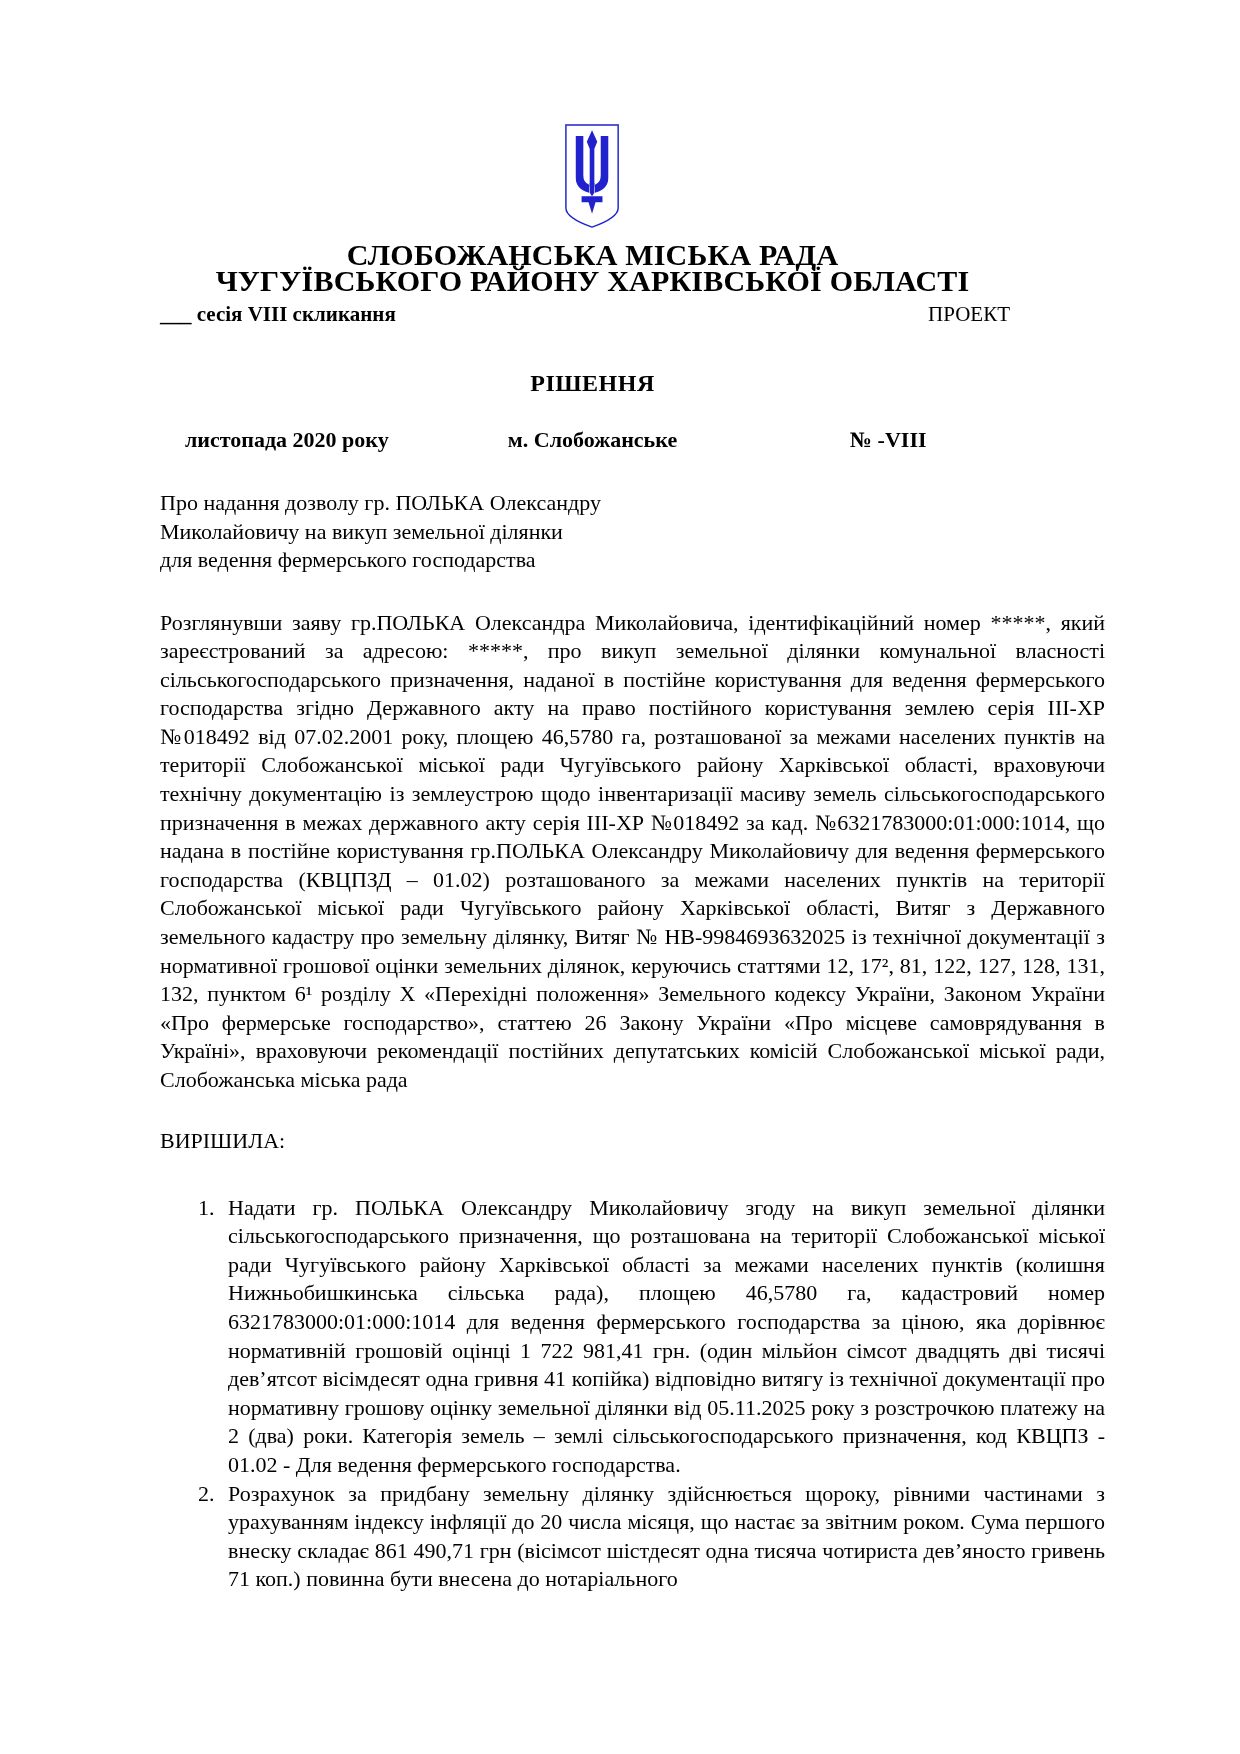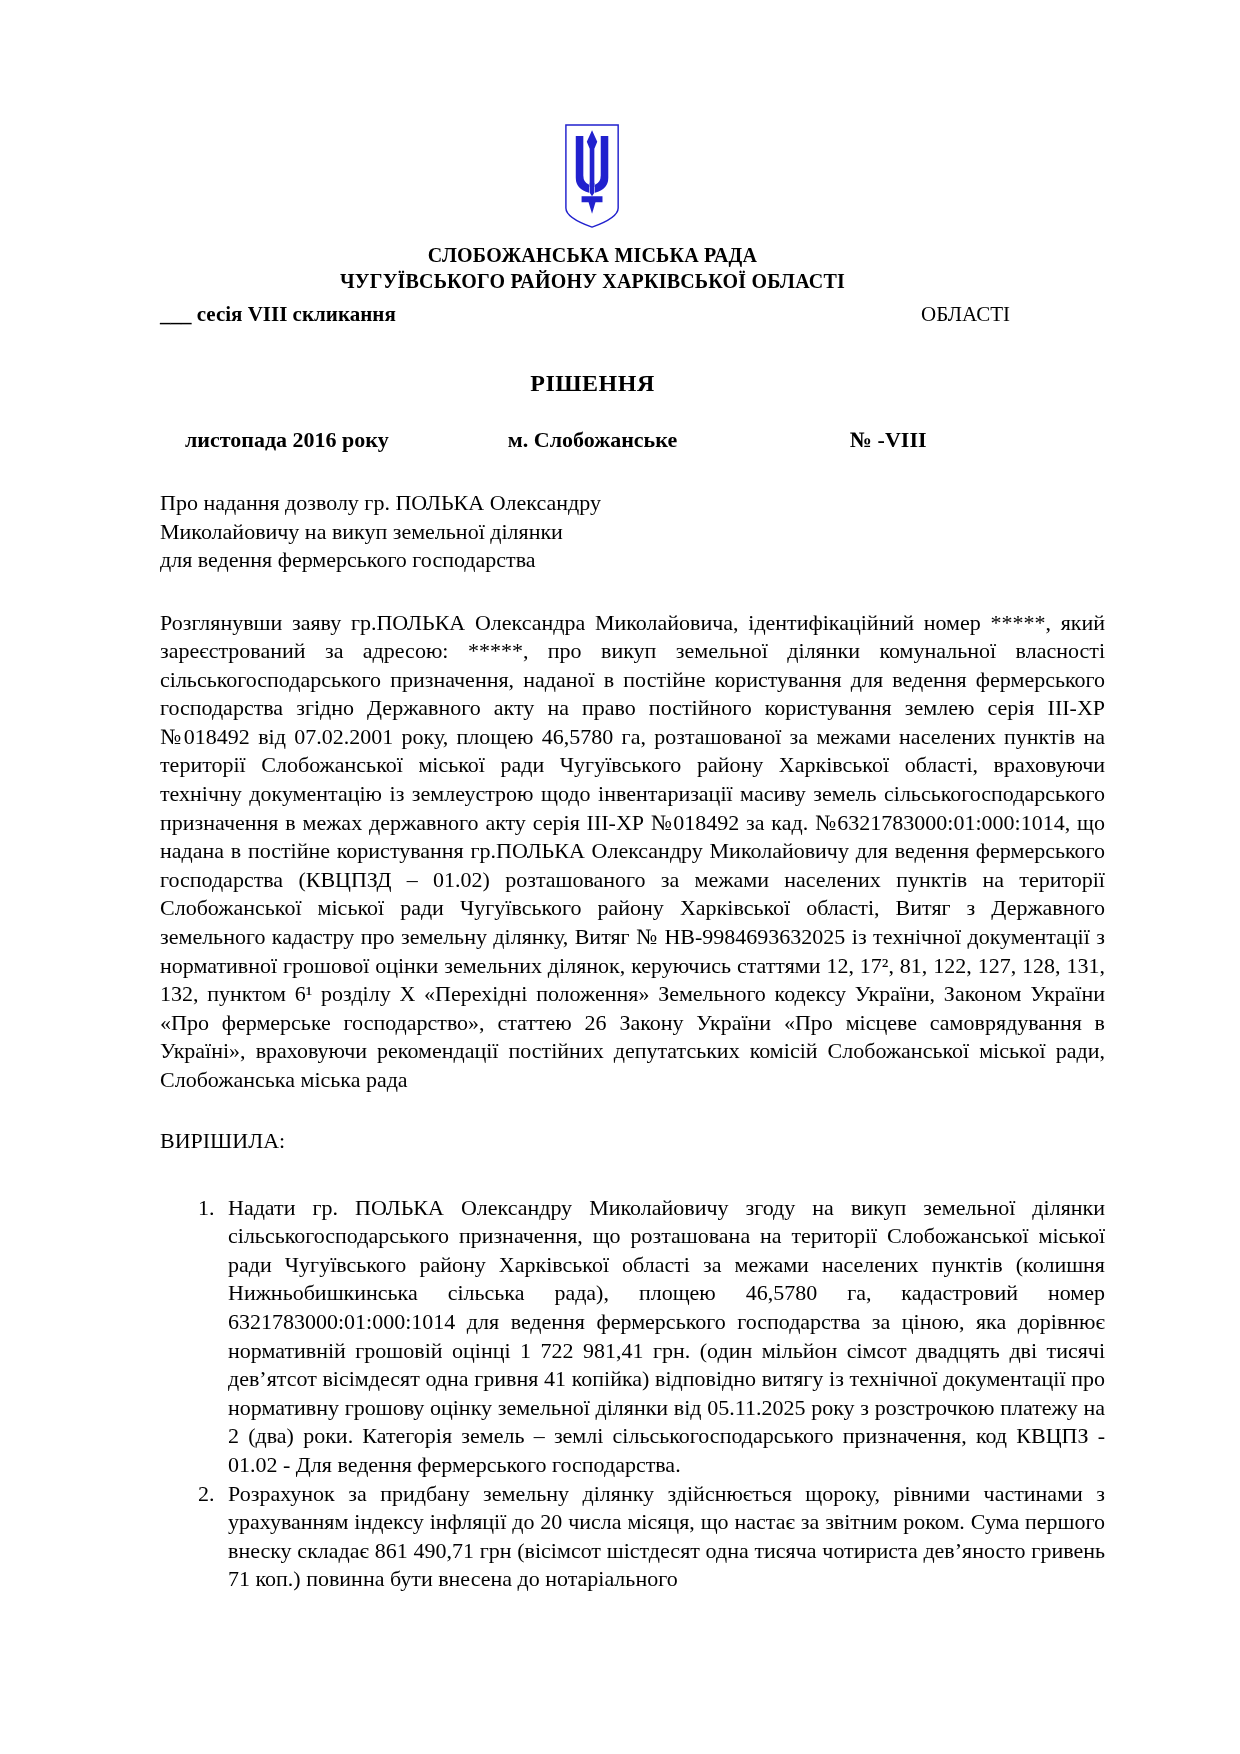--- a/index.html
+++ b/index.html
@@ -2,21 +2,21 @@
 <html><head>
 <meta charset="utf-8">
 <style>
   html,body{margin:0;padding:0;background:#ffffff;}
   body{width:1240px;height:1754px;font-family:"Liberation Serif","DejaVu Serif",serif;color:#000;}
   .page{position:relative;width:1240px;height:1754px;background:#fff;overflow:hidden;}
   .content{position:absolute;left:160px;top:0;width:945px;}
   .center-shift{text-align:center;padding-right:80px;}
   .emblem-wrap{margin-top:122px;}
   .emblem-wrap svg{height:108px;width:auto;}
-  .org-name{margin-top:8px;font-weight:bold;font-size:20px;line-height:26px;letter-spacing:.2px;}
+  .org-name{margin-top:8px;font-weight:bold;font-size:30px;line-height:26px;letter-spacing:.2px;}
   .session-row{position:relative;height:26px;margin-top:8px;font-size:21px;}
   .session-center{position:absolute;left:0;right:80px;text-align:left;font-weight:bold;}
   .draft{position:absolute;right:95px;top:0;}
   .doc-type{margin-top:42px;font-weight:bold;font-size:24px;letter-spacing:.5px;}
   .meta-row{position:relative;height:28px;margin-top:30px;font-size:22px;font-weight:bold;}
   .meta-date{position:absolute;left:25px;}
   .meta-place{position:absolute;left:0;right:80px;text-align:center;}
   .meta-number{position:absolute;left:690px;text-align:center;}
   .subject{margin-top:34px;font-weight:normal;font-size:22px;line-height:28.5px;}
   .preamble{margin:34px 0 0 0;font-size:22px;line-height:28.6px;text-align:justify;}
@@ -45,27 +45,27 @@
       </svg>
     </div>
 
     <div class="org-name center-shift">
       <div>СЛОБОЖАНСЬКА МІСЬКА РАДА</div>
       <div>ЧУГУЇВСЬКОГО РАЙОНУ ХАРКІВСЬКОЇ ОБЛАСТІ</div>
     </div>
 
     <div class="session-row">
       <span class="session-center">___ сесія VIII скликання</span>
-      <span class="draft">ОБЛАСТІ</span>
+      <span class="draft">ПРОЕКТ</span>
     </div>
 
     <div class="doc-type center-shift">РІШЕННЯ</div>
 
     <div class="meta-row">
-      <span class="meta-date">листопада 2016 року</span>
+      <span class="meta-date">листопада 2020 року</span>
       <span class="meta-place">м. Слобожанське</span>
       <span class="meta-number">№ -VIII</span>
     </div>
 
     <div class="subject">
       <div>Про надання дозволу гр. ПОЛЬКА Олександру</div>
       <div>Миколайовичу на викуп земельної ділянки</div>
       <div>для ведення фермерського господарства</div>
     </div>
 

